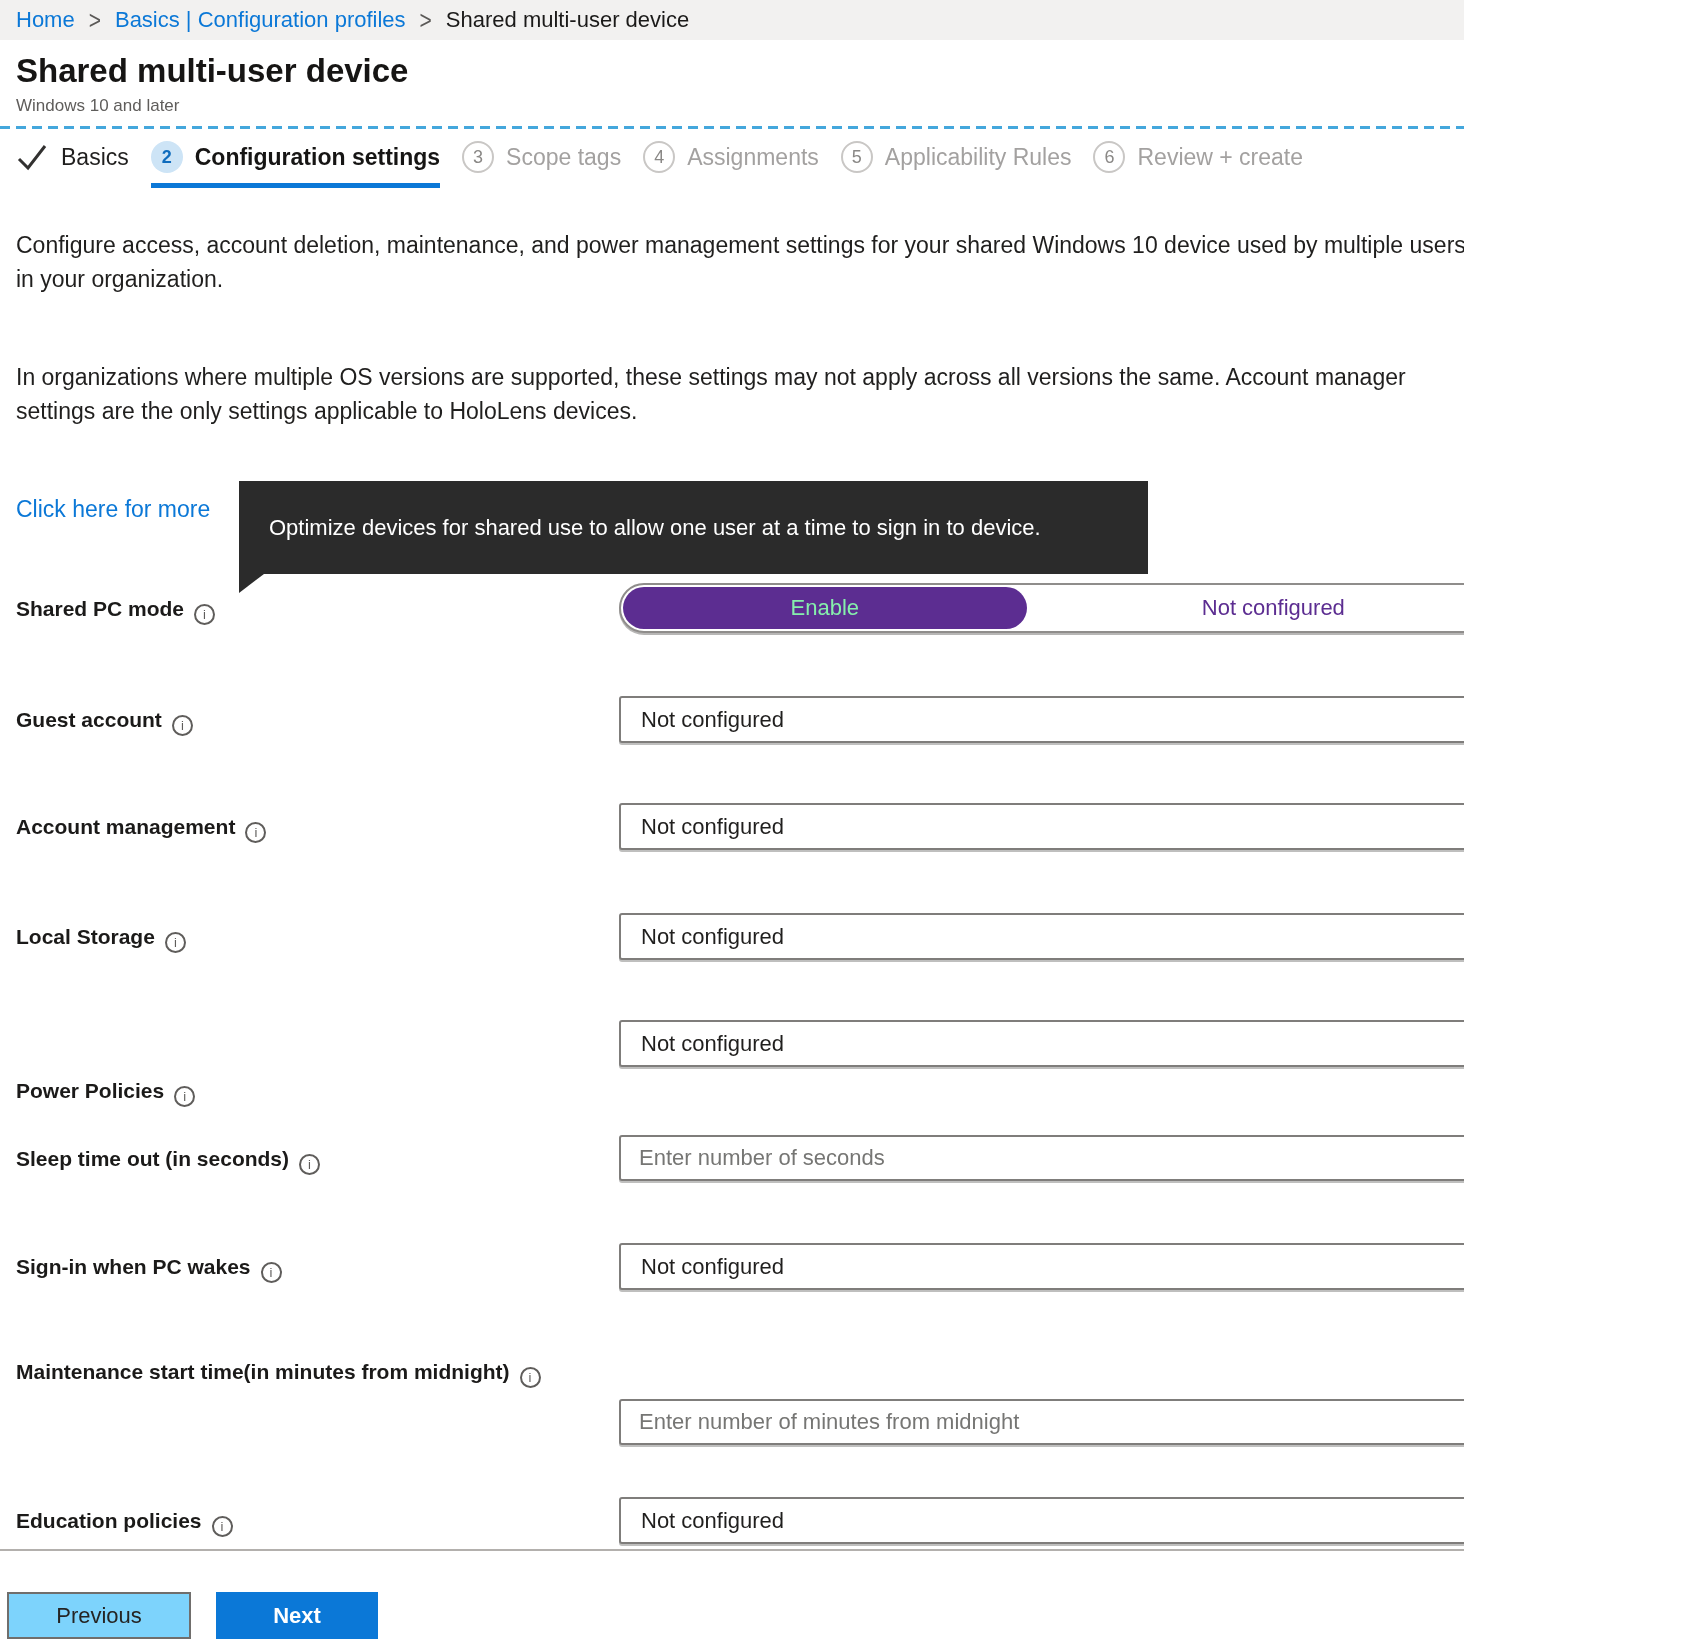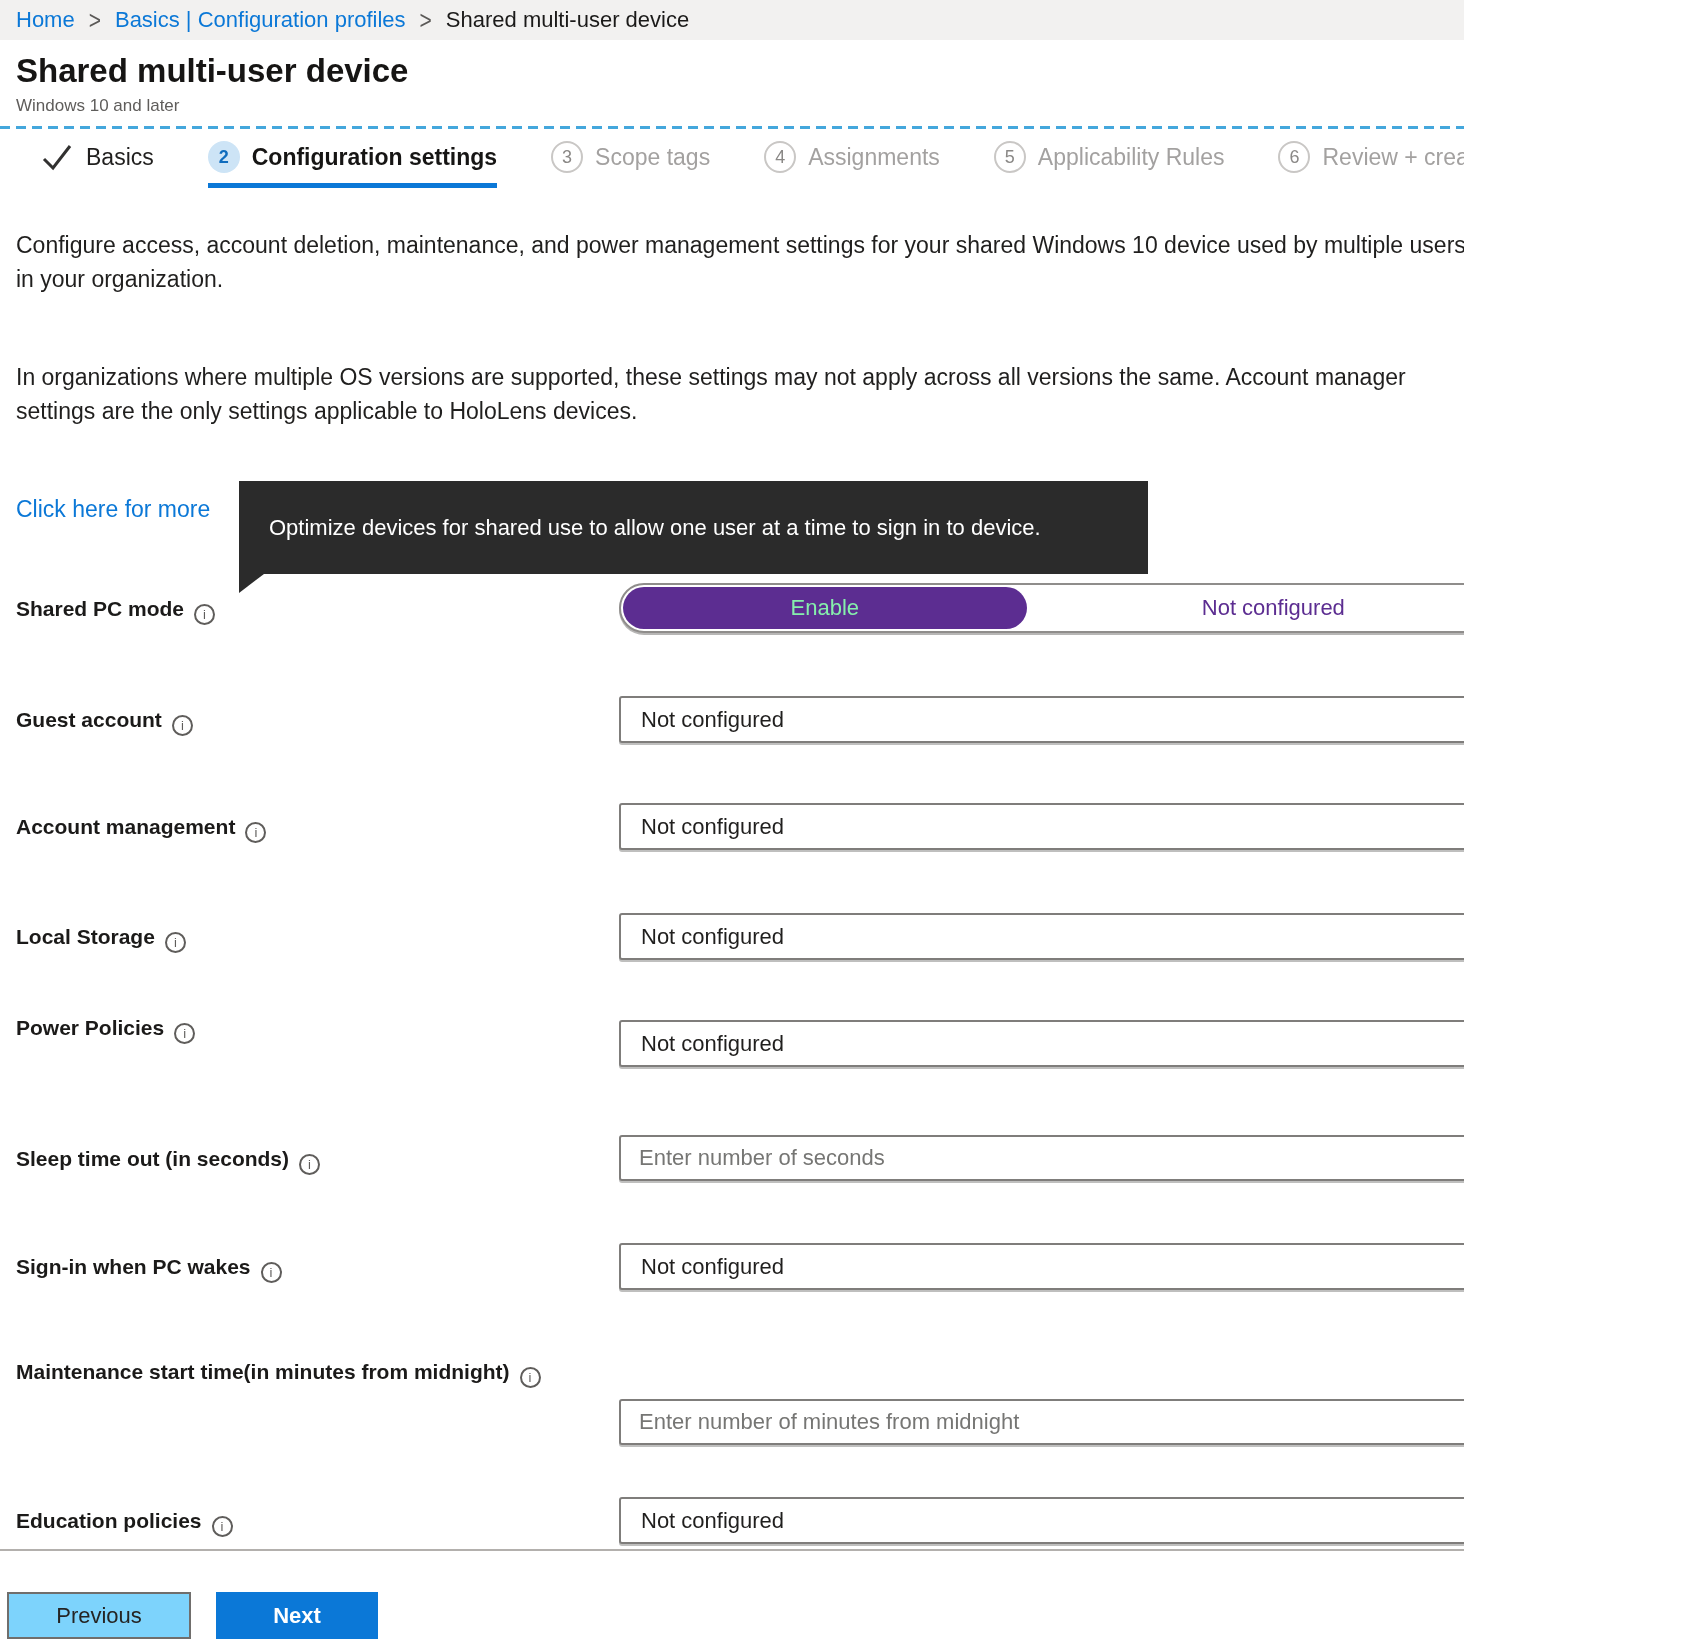--- a/index.html
+++ b/index.html
@@ -17,21 +17,21 @@
   .crumb-current { color:#1b1a19; }
   .crumb-sep { color:#5b5957; font-size:21px; transform:scaleY(1.25); }
   
   .page-title { position:absolute; left:16px; top:52px; font-size:33px; font-weight:700; color:#161514; }
   .page-subtitle { position:absolute; left:16px; top:96px; font-size:17px; color:#5f5d5b; }
   .dashed-divider {
     position:absolute; left:0; top:126px; width:100%; height:3px;
     background:repeating-linear-gradient(to right, #44a7dc 0 10px, transparent 10px 16px);
   }
   
-  .tabs { position:absolute; left:40px; top:140px; display:flex; align-items:center; gap:54px; white-space:nowrap;text-align:center; }
+  .tabs { position:absolute; left:15px; top:140px; display:flex; align-items:center; gap:22px; white-space:nowrap;text-align:center; }
   .tab { display:flex; align-items:center; gap:12px; font-size:23px; padding-bottom:10px; border-bottom:5px solid transparent; cursor:pointer; }
   .tab.active { border-bottom-color:#0b78d7; font-weight:700; color:#161514; }
   .tab.complete { color:#201f1e; }
   .tab.upcoming { color:#a3a1a0; }
   .step-circle {
     width:32px; height:32px; border-radius:50%; box-sizing:border-box;
     display:flex; align-items:center; justify-content:center; font-size:18px;
   }
   .step-circle.active-num { background:#cde4f6; color:#0f6cbd; font-weight:700; }
   .step-circle.upcoming-num { background:#ffffff; border:2px solid #c9c7c5; color:#8a8886; }
@@ -188,21 +188,21 @@
   </div>
   <div class="control dropdown" style="top:913px;">
     <span>Not configured</span>
     <span class="chev">
       <svg width="28" height="28" viewBox="0 0 28 28">
           <polyline points="7,11 14,18 21,11" fill="none" stroke="#1b1a19" stroke-width="1.8"></polyline>
         </svg>
     </span>
   </div>
 
-  <div class="field-label" style="top:1014px;">
+  <div class="field-label" style="top:1077px;">
     <span>Power Policies</span><span class="info-icon">i</span>
   </div>
   <div class="control dropdown" style="top:1020px;">
     <span>Not configured</span>
     <span class="chev">
       <svg width="28" height="28" viewBox="0 0 28 28">
           <polyline points="7,11 14,18 21,11" fill="none" stroke="#1b1a19" stroke-width="1.8"></polyline>
         </svg>
     </span>
   </div>

